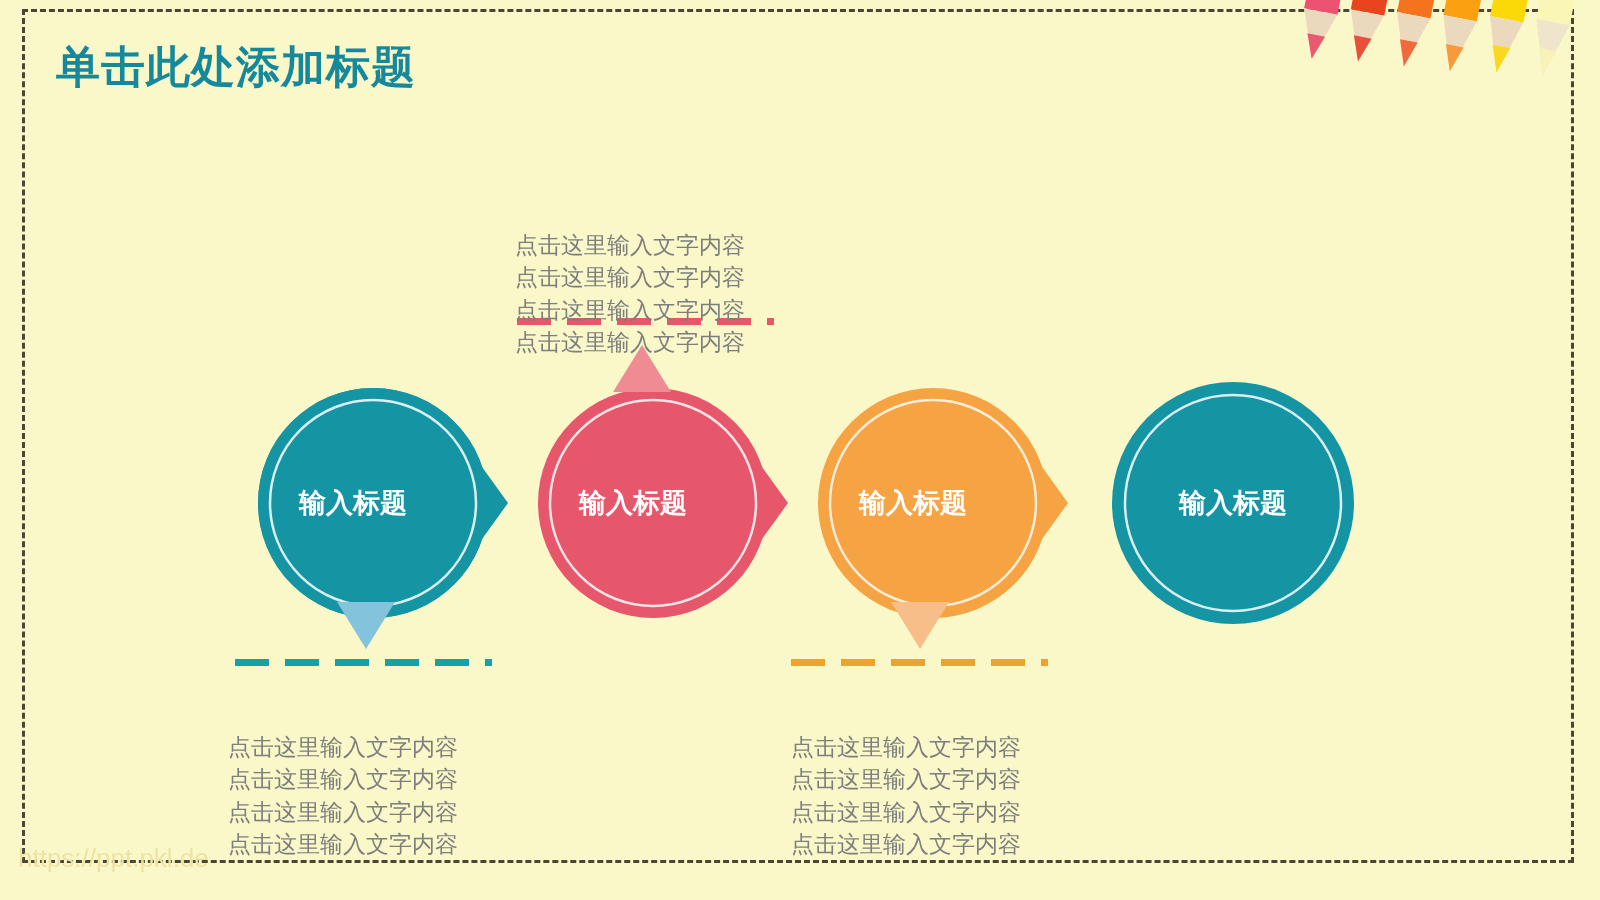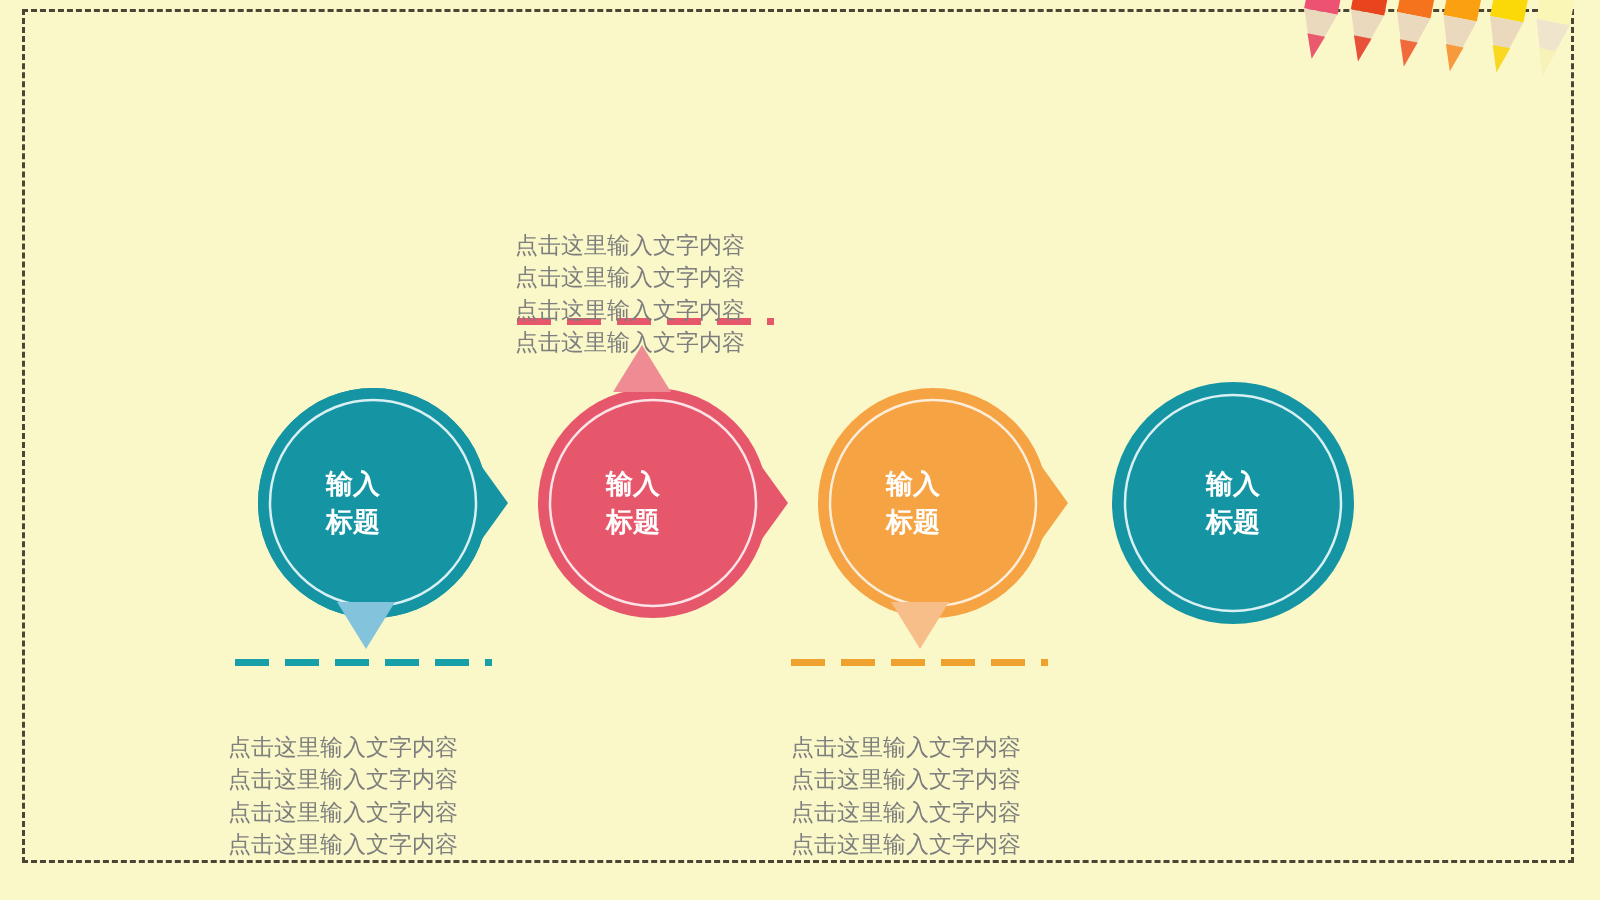--- a/index.html
+++ b/index.html
@@ -58,21 +58,21 @@
     position: absolute;
   }
   .shape svg { display: block; }
   .shape-label {
     position: absolute;
     left: 0;
     top: 0;
     width: 100%;
     height: 100%;
     display: flex;
-    flex-direction: column;
+    flex-direction: row;
     align-items: center;
     justify-content: center;
     color: #ffffff;
     font-size: 27px;
     font-weight: bold;
     line-height: 1.42;
     pointer-events: none;
   }
   .shape-label span { display: block; text-align: center; }
 
@@ -151,20 +151,21 @@
     letter-spacing: 0px;
   }
 </style>
 </head>
 <body>
 
 <div class="slide">
 
   <div class="frame"></div>
 
+  <div class="title">单击此处添加标题</div>
 
   <div class="pencils">
     <svg width="310" height="112" viewBox="0 0 310 112">
       <g transform="rotate(11 155 56)">
 
         <g>
           <rect x="8" y="-40" width="34" height="78" fill="#ED5273"></rect>
           <polygon points="8,38 42,38 25,86 " fill="#EBD9BE"></polygon>
           <polygon points="16,62 34,62 25,86" fill="#EA5A6E"></polygon>
         </g>
@@ -273,14 +274,15 @@
     <p>点击这里输入文字内容</p>
   </div>
 
   <div class="textblock" id="text-right">
     <p>点击这里输入文字内容</p>
     <p>点击这里输入文字内容</p>
     <p>点击这里输入文字内容</p>
     <p>点击这里输入文字内容</p>
   </div>
 
+  <div class="watermark">https://ppt.pkl.de</div>
 
 </div>
 
 </body></html>

